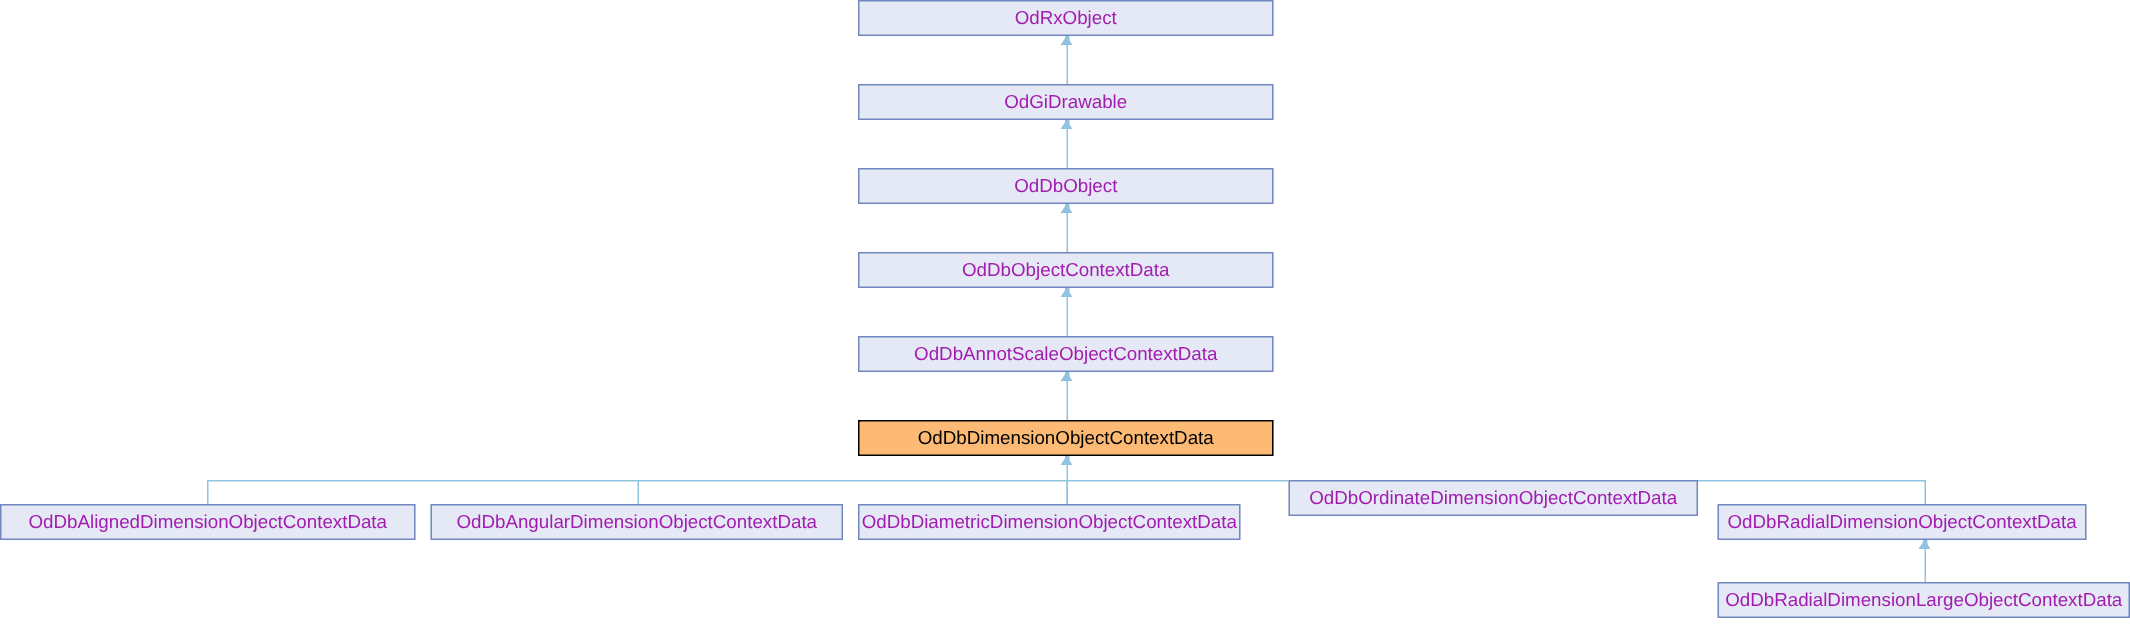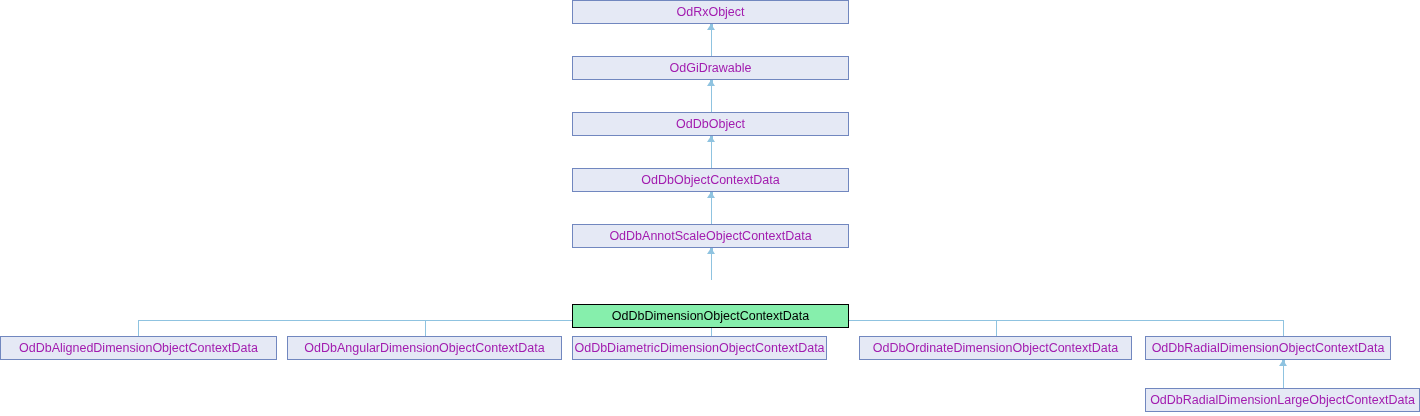--- a/index.html
+++ b/index.html
@@ -25,24 +25,23 @@
     display: flex;
     align-items: center;
     justify-content: center;
     font-size: 12.5px;
     line-height: 1;
     color: #a21caf;
     white-space: nowrap;
     overflow: hidden;
   }
   .node.highlight {
-    background: #86efac;
+    background: #fdba74;
     border: 1px solid #000000;
     color: #000000;
-    margin-top: 24px;
   }
   .node-label {
     display: block;
     padding: 0 6px;
   }
   
   .edge-line {
     position: absolute;
     background: #8fc3e0;
   }
@@ -136,21 +135,21 @@
   </div>
 
   <div class="node" style="left:287px; top:336px; width:275px; height:24px;">
     <span class="node-label">OdDbAngularDimensionObjectContextData</span>
   </div>
 
   <div class="node" style="left:572px; top:336px; width:255px; height:24px;">
     <span class="node-label">OdDbDiametricDimensionObjectContextData</span>
   </div>
 
-  <div class="node" style="left:859px; top:336px; width:273px; height:24px;">
+  <div class="node" style="left:859px; top:320px; width:273px; height:24px;">
     <span class="node-label">OdDbOrdinateDimensionObjectContextData</span>
   </div>
 
   <div class="node" style="left:1145px; top:336px; width:246px; height:24px;">
     <span class="node-label">OdDbRadialDimensionObjectContextData</span>
   </div>
 
   <div class="node" style="left:1145px; top:388px; width:275px; height:24px;">
     <span class="node-label">OdDbRadialDimensionLargeObjectContextData</span>
   </div>

